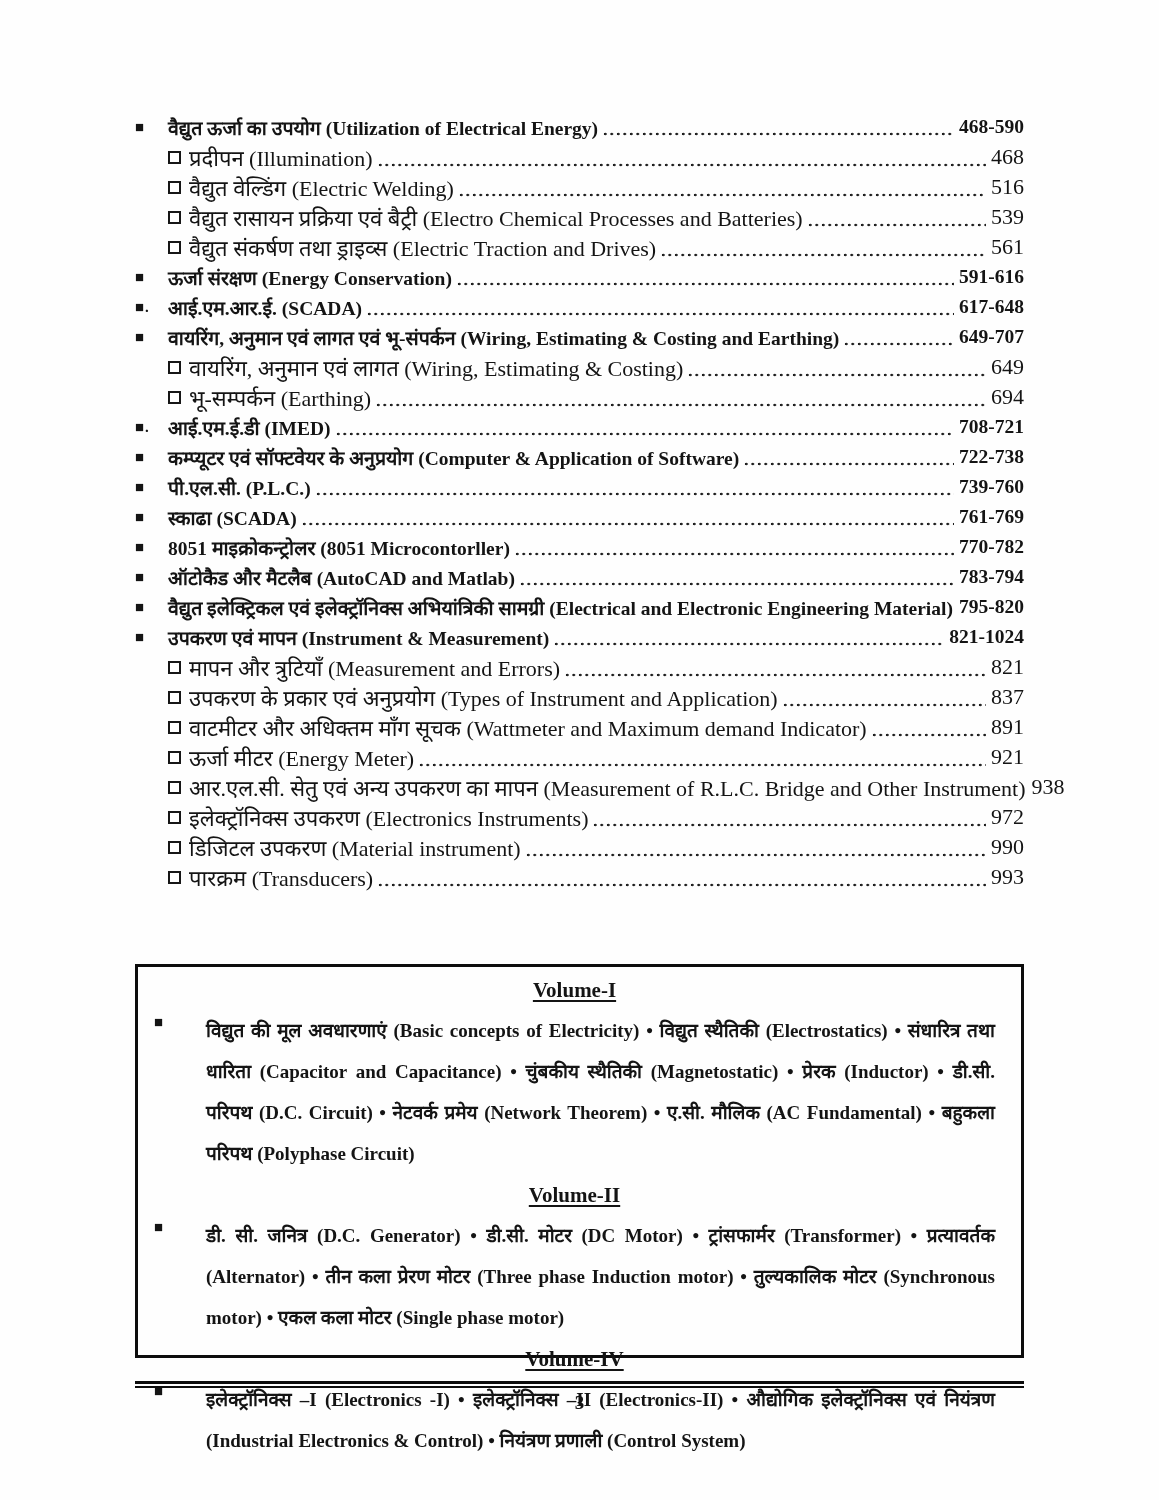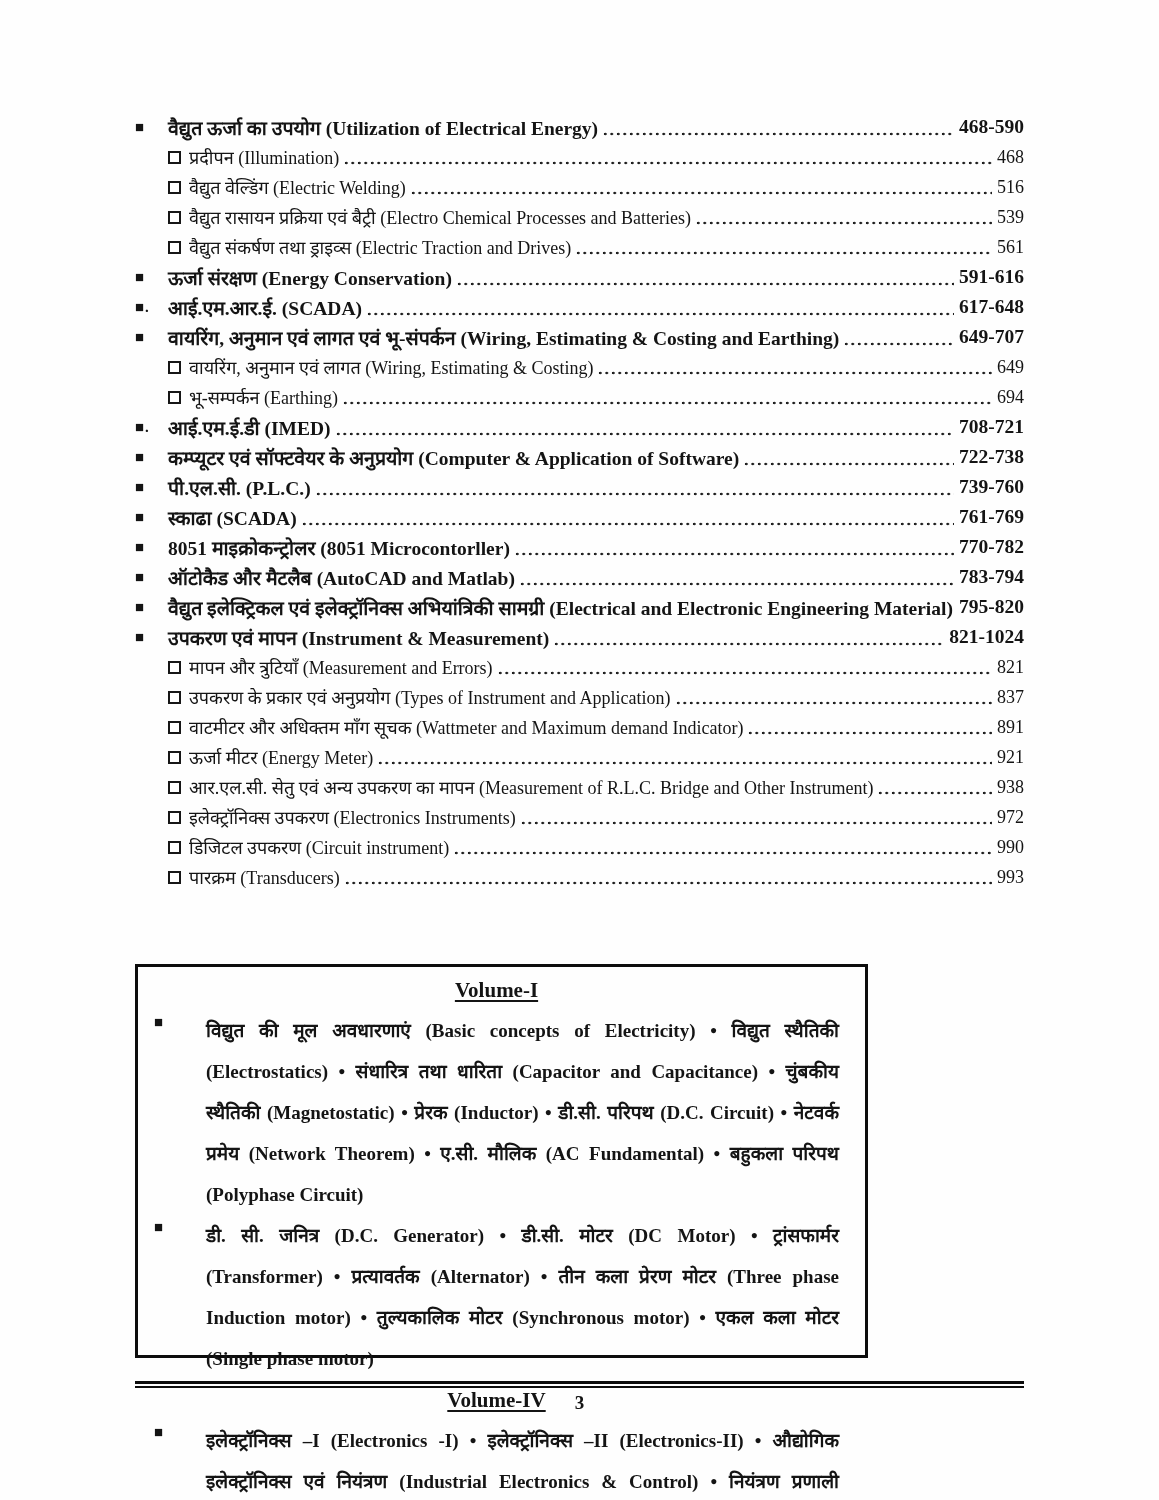--- a/index.html
+++ b/index.html
@@ -17,21 +17,21 @@
   .toc {
     position: absolute;
     left: 135px;
     top: 112px;
     width: 889px;
   }
   .toc-row {
     display: flex;
     align-items: center;
     height: 30px;
-    font-size: 18px;
+    font-size: 22px;
     white-space: nowrap;
   }
   .toc-row.lvl1 { font-weight: bold; font-size: 19.5px; }
   .toc-row.lvl2 { padding-left: 33px; }
 
   .entry-marker { flex: none; }
   .m1 {
     width: 33px;
     font-size: 15px;
     line-height: 30px;
@@ -64,21 +64,21 @@
     background-repeat: repeat-x;
   }
 
   .entry-pages { flex: none; white-space: nowrap; }
 
   
   .volume-box {
     position: absolute;
     left: 135px;
     top: 964px;
-    width: 733px;
+    width: 889px;
     height: 394px;
     border: 3px solid #0c0c0c;
     box-sizing: border-box;
     padding: 2px 26px 0 16px;
   }
   .volume-title {
     text-align: center;
     font-weight: bold;
     font-size: 21px;
     margin: 9px 0 7px 0;
@@ -266,40 +266,41 @@
     <span class="entry-pages">938</span>
   </div>
       <div class="toc-row lvl2">
     <span class="entry-marker sq-open"></span>
     <span class="entry-label">इलेक्ट्रॉनिक्स उपकरण (Electronics Instruments)</span>
     <span class="leader"></span>
     <span class="entry-pages">972</span>
   </div>
       <div class="toc-row lvl2">
     <span class="entry-marker sq-open"></span>
-    <span class="entry-label">डिजिटल उपकरण (Circuit instrument)</span>
+    <span class="entry-label">डिजिटल उपकरण (Material instrument)</span>
     <span class="leader"></span>
     <span class="entry-pages">990</span>
   </div>
       <div class="toc-row lvl2">
     <span class="entry-marker sq-open"></span>
     <span class="entry-label">पारक्रम (Transducers)</span>
     <span class="leader"></span>
     <span class="entry-pages">993</span>
   </div>
     </div>
   <div class="volume-box">
       <div class="volume">
     <div class="volume-title">Volume-I</div>
     <div class="volume-para">
       <span class="v-marker">■</span>
       <span class="v-text">विद्युत की मूल अवधारणाएं (Basic concepts of Electricity) • विद्युत स्थैतिकी (Electrostatics) • संधारित्र तथा धारिता (Capacitor and Capacitance) • चुंबकीय स्थैतिकी (Magnetostatic) • प्रेरक (Inductor) • डी.सी. परिपथ (D.C. Circuit) • नेटवर्क प्रमेय (Network Theorem) • ए.सी. मौलिक (AC Fundamental) • बहुकला परिपथ (Polyphase Circuit)</span>
     </div>
   </div>
       <div class="volume">
+    <div class="volume-title">Volume-II</div>
     <div class="volume-para">
       <span class="v-marker">■</span>
       <span class="v-text">डी. सी. जनित्र (D.C. Generator) • डी.सी. मोटर (DC Motor) • ट्रांसफार्मर (Transformer) • प्रत्यावर्तक (Alternator) • तीन कला प्रेरण मोटर (Three phase Induction motor) • तुल्यकालिक मोटर (Synchronous motor) • एकल कला मोटर (Single phase motor)</span>
     </div>
   </div>
       <div class="volume">
     <div class="volume-title">Volume-IV</div>
     <div class="volume-para">
       <span class="v-marker">■</span>
       <span class="v-text">इलेक्ट्रॉनिक्स –I (Electronics -I) • इलेक्ट्रॉनिक्स –II (Electronics-II) • औद्योगिक इलेक्ट्रॉनिक्स एवं नियंत्रण (Industrial Electronics &amp; Control) • नियंत्रण प्रणाली (Control System)</span>

